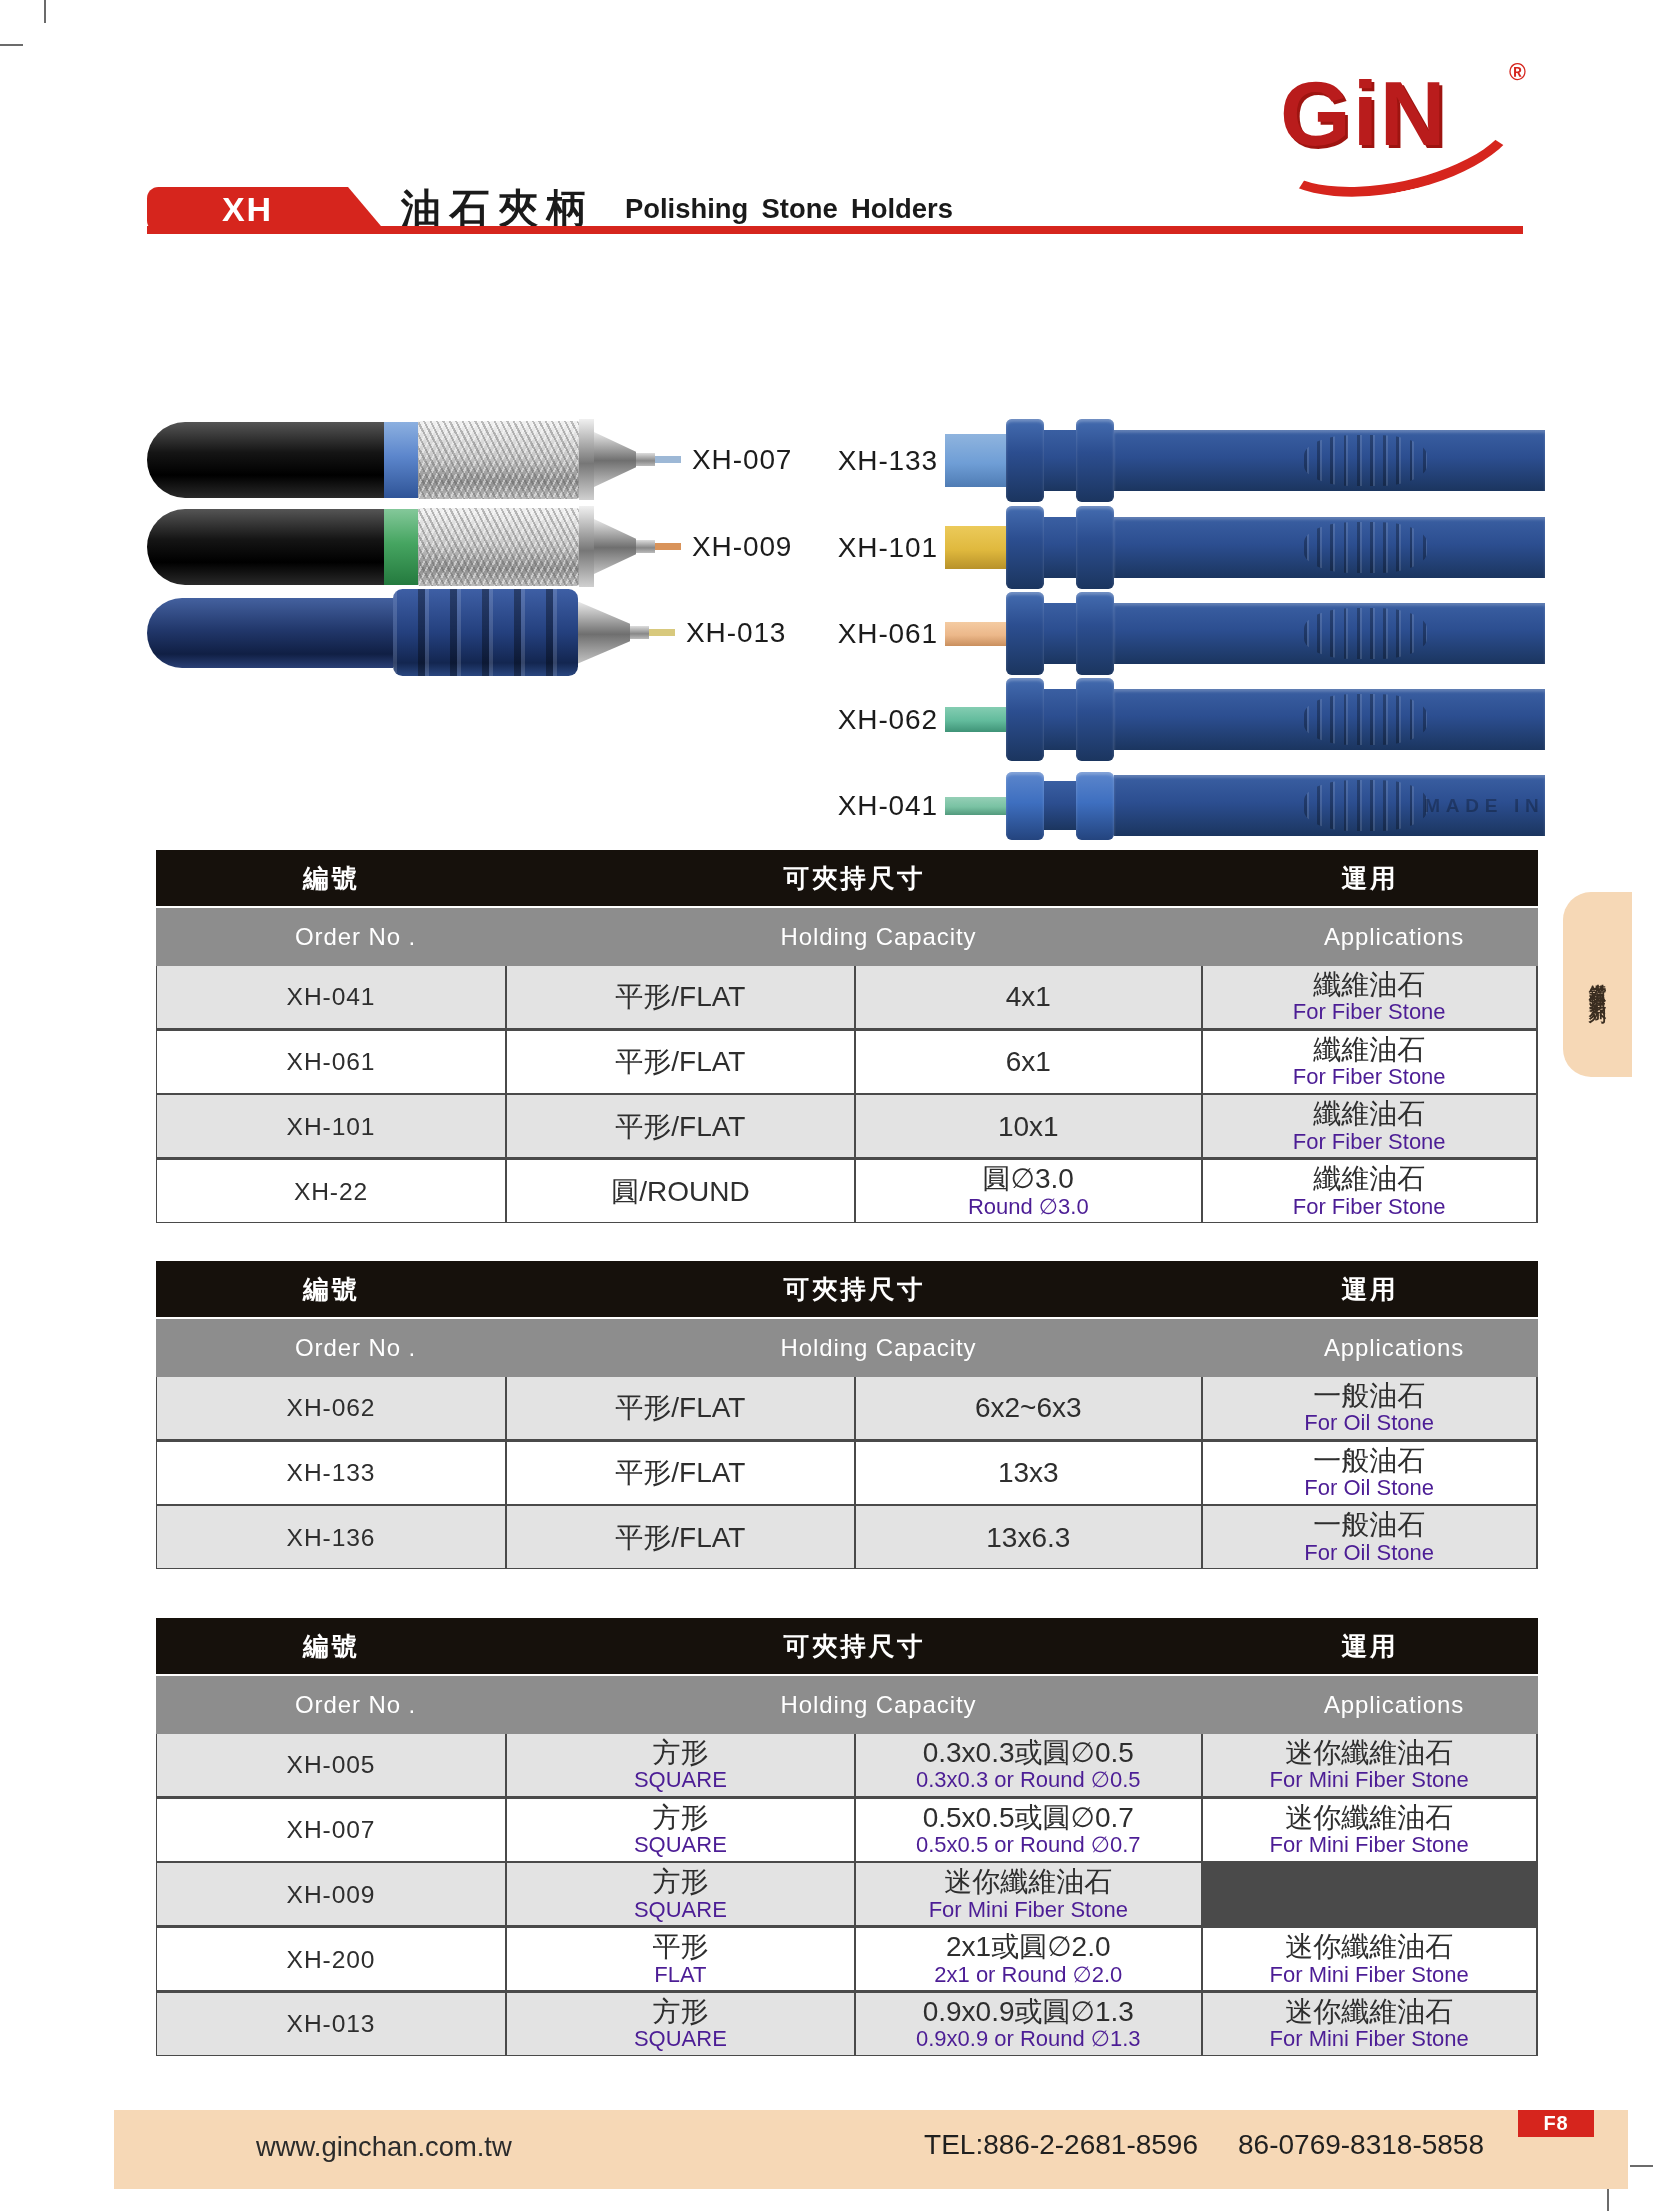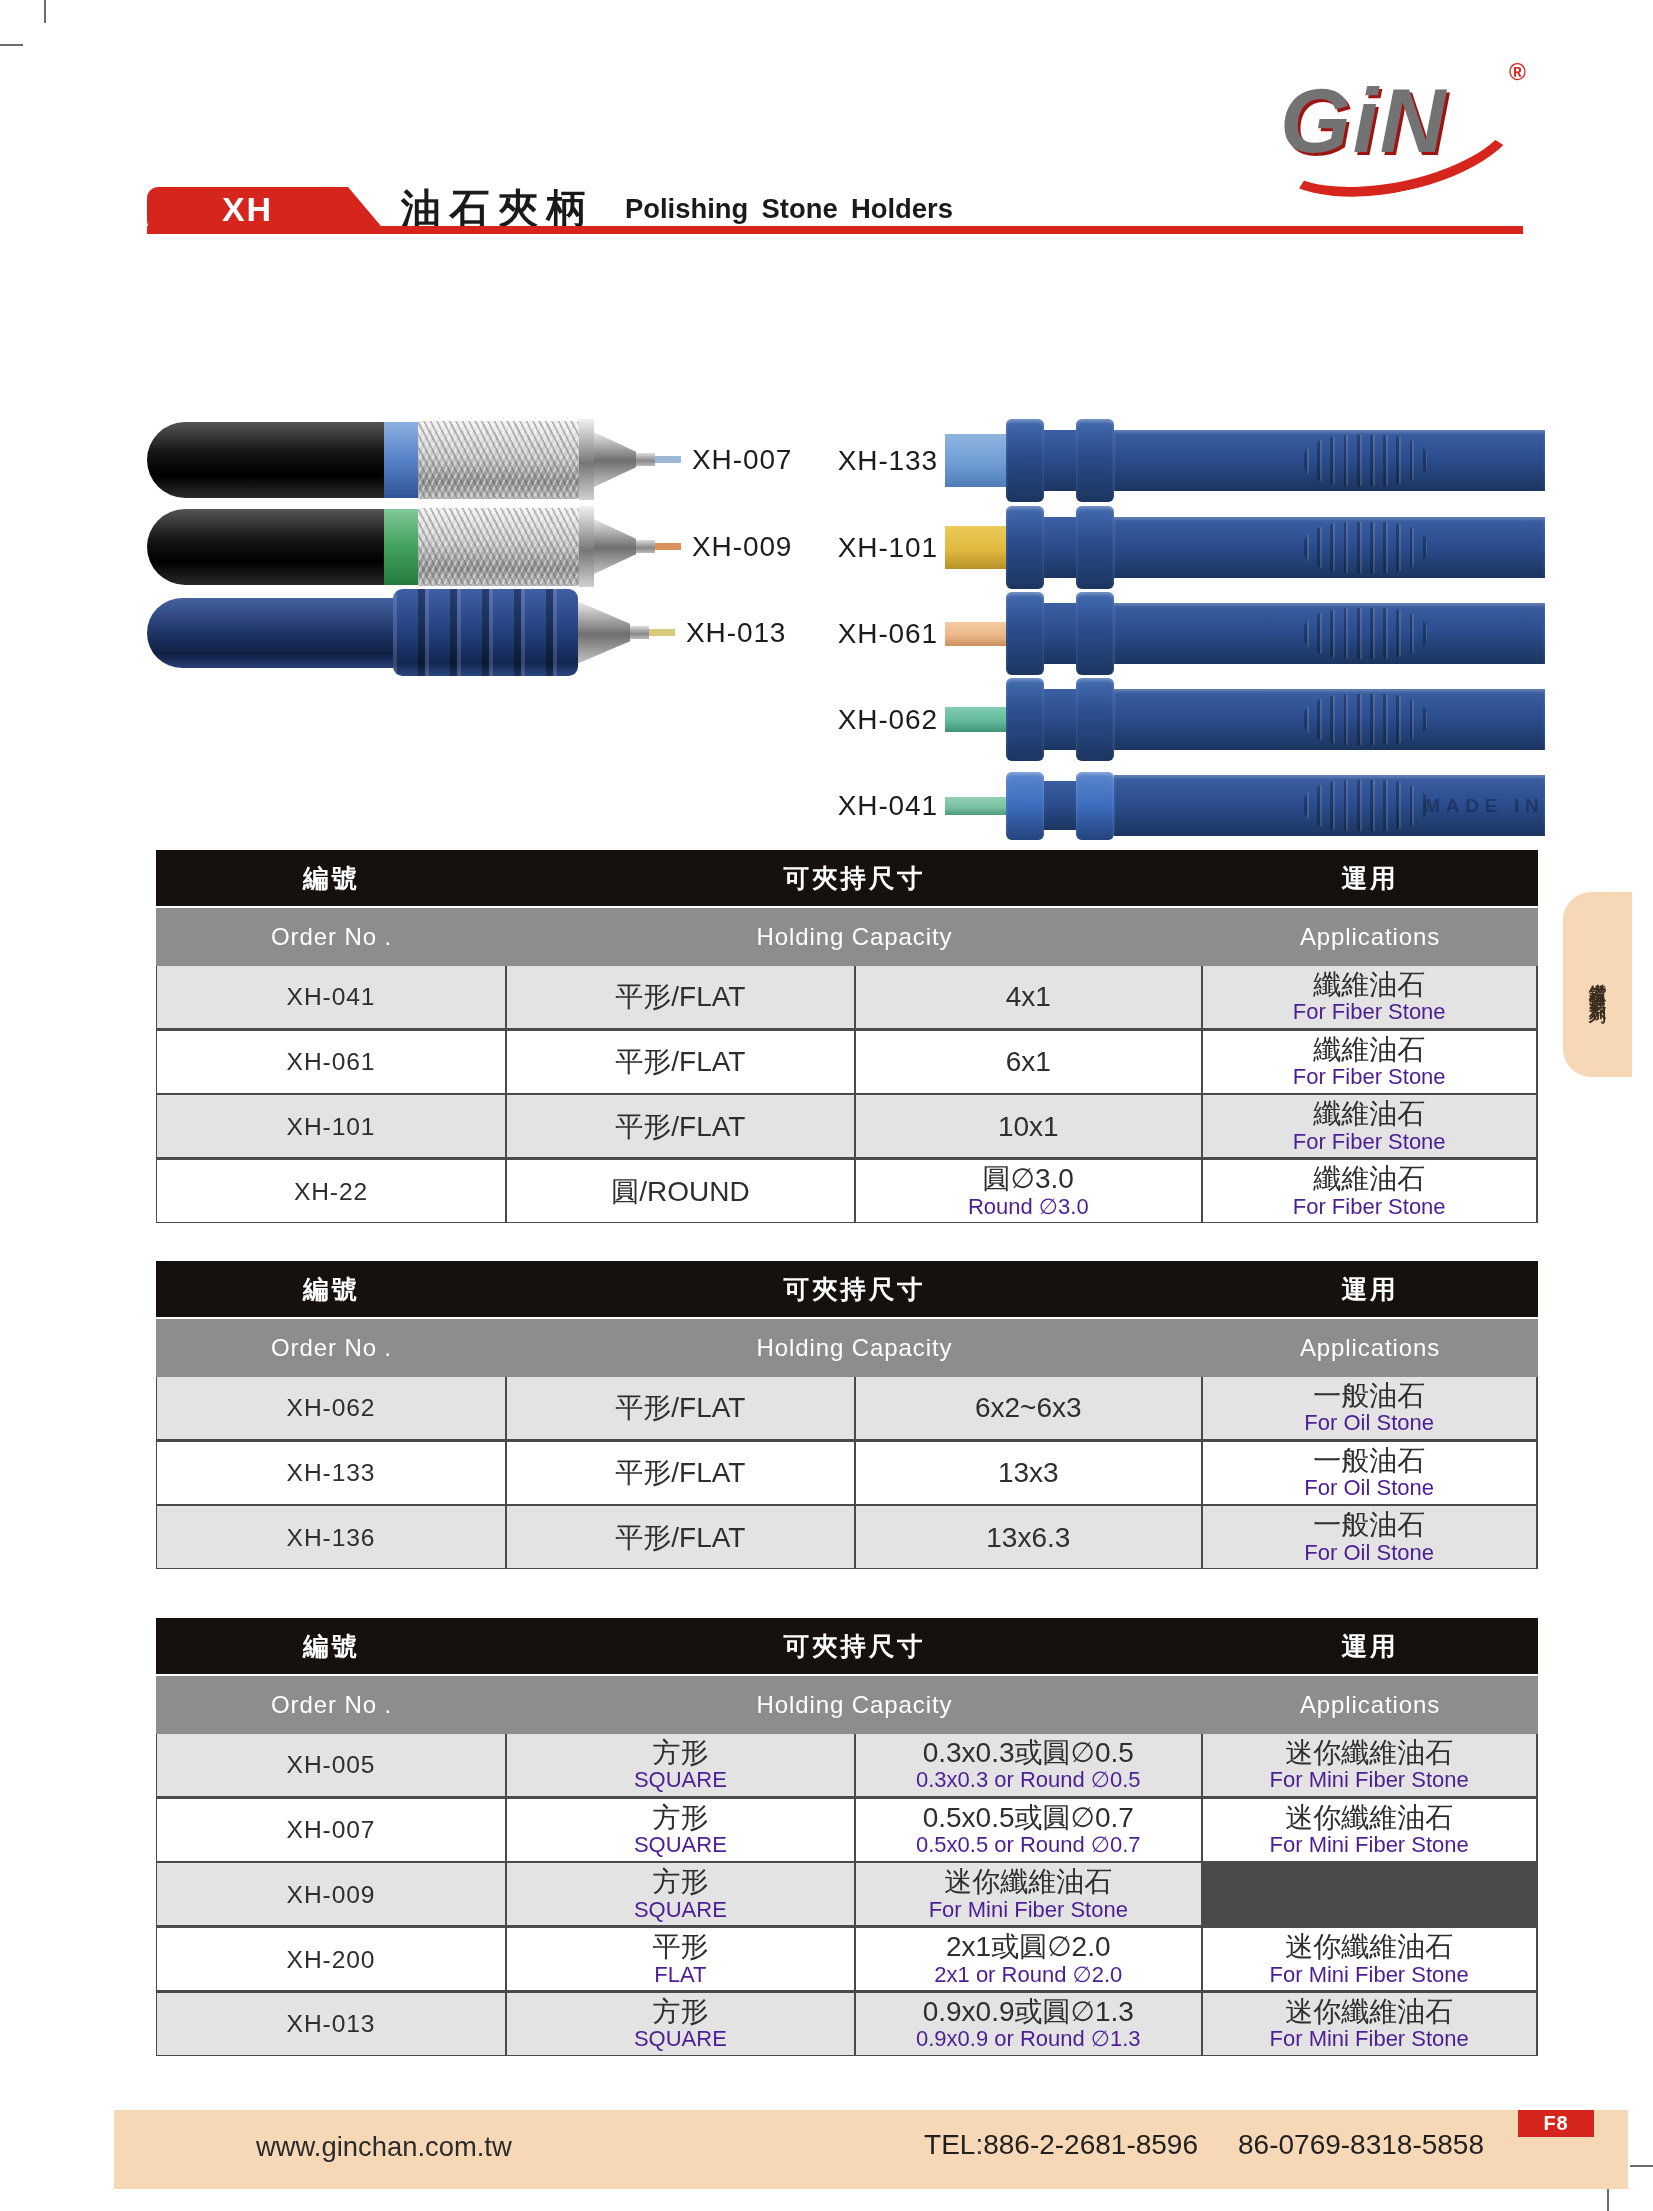--- a/index.html
+++ b/index.html
@@ -11,22 +11,22 @@
   .crop.tl-v{left:44px;top:0;width:1.9px;height:23px;}
   .crop.tl-h{left:0;top:44px;width:23px;height:1.9px;}
   .crop.br-h{left:1630px;top:2165px;width:24px;height:1.9px;}
   .crop.br-v{left:1607px;top:2177px;width:1.9px;height:35px;}
 
   
   .logo{position:absolute;left:1259px;top:57px;width:284px;height:123px;}
   .logo-swoosh{position:absolute;left:5.7px;top:17px;width:238px;height:98px;
       border:10.4px solid transparent;border-bottom-color:#d6251d;border-radius:50%;
       transform:rotate(-12deg);}
-  .logo-text{position:absolute;left:21px;top:18px;font-size:91px;font-weight:bold;font-style:italic;
-      color:#737373;letter-spacing:1.9px;text-shadow:2.8px 2.8px 0 #9e1410;line-height:1;}
+  .logo-text{position:absolute;left:21px;top:11px;font-size:91px;font-weight:bold;
+      color:#b91c1c;letter-spacing:1.9px;text-shadow:2.8px 2.8px 0 #9e1410;line-height:1;}
   .logo-reg{position:absolute;right:17px;top:1.9px;font-size:23px;color:#d6251d;font-weight:bold;}
 
   
   .hdr{position:absolute;left:147px;top:187px;width:1401px;height:57px;}
   .hdr-badge{position:absolute;left:0;top:0;height:45px;display:flex;}
   .hdr-badge .box{background:#d6251d;border-radius:11.4px 0 0 11.4px;width:201px;height:45px;
       display:flex;align-items:center;justify-content:center;}
   .hdr-badge .box span{color:#fff;font-size:34px;font-weight:bold;letter-spacing:1.9px;}
   .hdr-badge .slant{width:0;height:0;border-bottom:45px solid #d6251d;border-right:38px solid transparent;}
   .hdr-title-zh{position:absolute;left:254px;top:-5.7px;font-size:40px;font-weight:bold;color:#1a1a1a;letter-spacing:8.5px;}
@@ -79,21 +79,21 @@
       background:repeating-linear-gradient(90deg,rgba(0,0,0,.28) 0 2.8px,rgba(255,255,255,.12) 2.8px 4.7px,transparent 4.7px 13.2px);}
   .emboss{position:absolute;left:72%;top:50%;transform:translateY(-50%);
       font-size:19px;font-weight:bold;color:rgba(0,0,0,.28);letter-spacing:5.7px;white-space:nowrap;}
 
   
   .ctable{position:absolute;left:156px;width:1382px;}
   .t-black{height:56px;background:#16110c;display:grid;grid-template-columns:351px 695px 336px;
       align-items:center;margin-bottom:1.9px;}
   .t-black span{color:#fff;font-size:25.6px;font-weight:600;text-align:center;letter-spacing:2.8px;}
   .t-gray{height:58px;background:#8d8d8d;display:grid;grid-template-columns:351px 695px 336px;
-      align-items:center;}
+      align-items:center;padding-left:24px;}
   .t-gray span{color:#fff;font-size:24px;text-align:center;letter-spacing:0.9px;}
   .t-body{border:1.9px solid #4a4a4a;border-top:none;background:#4a4a4a;}
   .trow{display:grid;grid-template-columns:348px 347px 345px 333px;column-gap:1.9px;height:62px;
       margin-top:2.8px;background:#4a4a4a;}
   .trow:first-child{margin-top:0;}
   .cell{display:flex;flex-direction:column;align-items:center;justify-content:center;line-height:1.12;}
   .trow.gray .cell{background:#e3e3e3;}
   .trow.white .cell{background:#ffffff;}
   .cell .l1{font-size:28px;color:#2e2e2e;}
   .cell .l2{font-size:22px;color:#4c1d95;}

